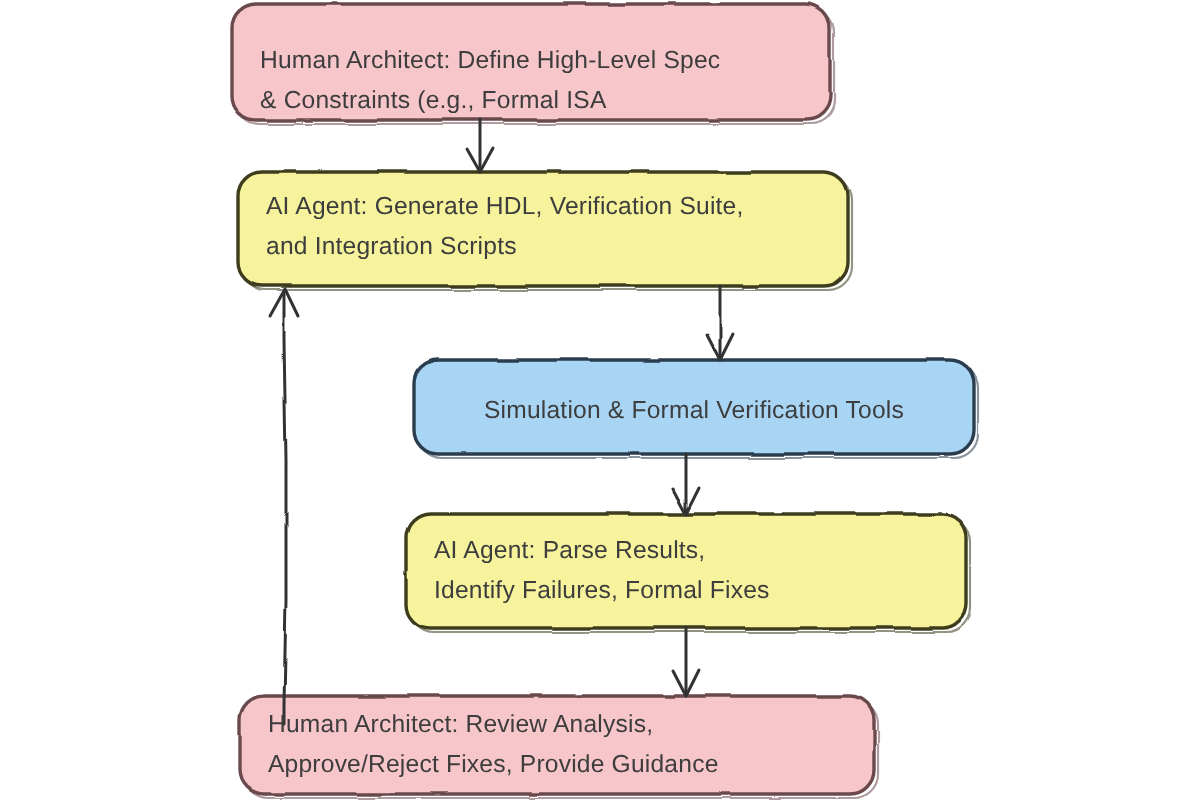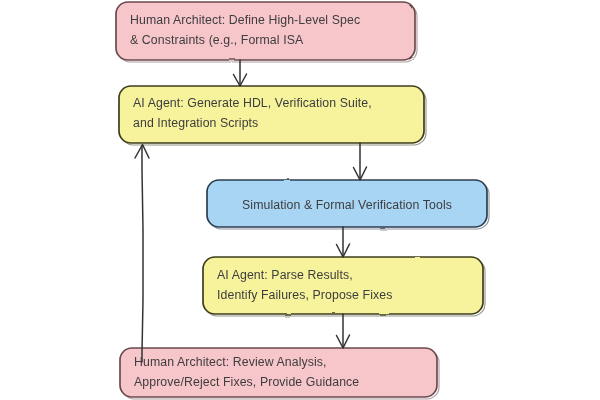--- a/index.html
+++ b/index.html
@@ -27,21 +27,21 @@
     letter-spacing:0.1px;
     white-space:pre-line;
     z-index:3;
   }
   .node-label{
     display:block;
     white-space:pre-line;
     color:#3d3d3d;
   }
   
-  #node-spec       { left:116px; top:2px;   width:332px; height:58px; }
+  #node-spec       { left:116px; top:12px;   width:332px; height:58px; }
   #node-generate   { left:119px; top:86px;  width:305px; height:55px; }
   #node-tools      { left:207px; top:180px; width:280px; height:51px; }
   #node-parse      { left:203px; top:257px; width:280px; height:57px; }
   #node-review     { left:120px; top:348px; width:317px; height:49px; }
   #node-tools .node-label{ width:100%; text-align:center; }
 </style>
 </head>
 <body>
 
 <svg id="canvas" viewBox="0 0 600 400" xmlns="http://www.w3.org/2000/svg">
@@ -102,19 +102,19 @@
   <span class="node-label">AI Agent: Generate HDL, Verification Suite,
 and Integration Scripts</span>
 </div>
 
 <div id="node-tools" class="flow-node">
   <span class="node-label">Simulation &amp; Formal Verification Tools</span>
 </div>
 
 <div id="node-parse" class="flow-node">
   <span class="node-label">AI Agent: Parse Results,
-Identify Failures, Propose Fixes</span>
+Identify Failures, Formal Fixes</span>
 </div>
 
 <div id="node-review" class="flow-node">
   <span class="node-label">Human Architect: Review Analysis,
 Approve/Reject Fixes, Provide Guidance</span>
 </div>
 
 </body></html>

